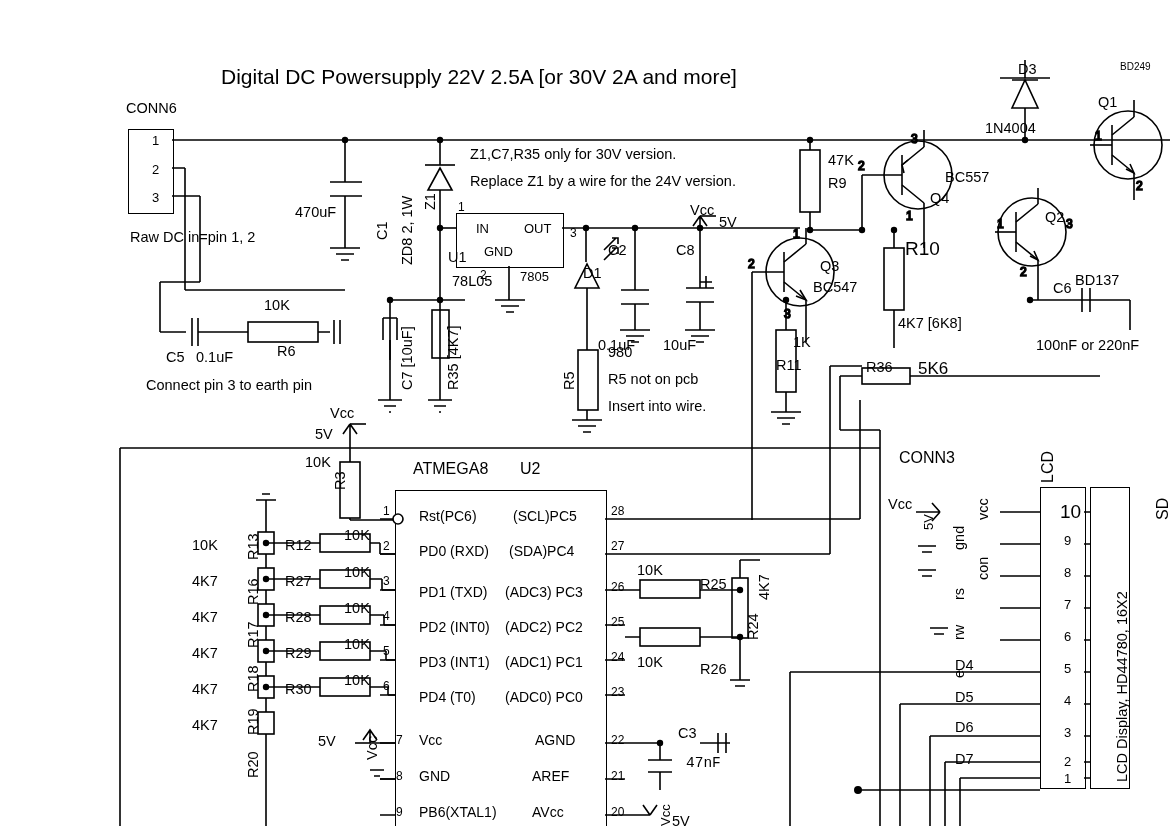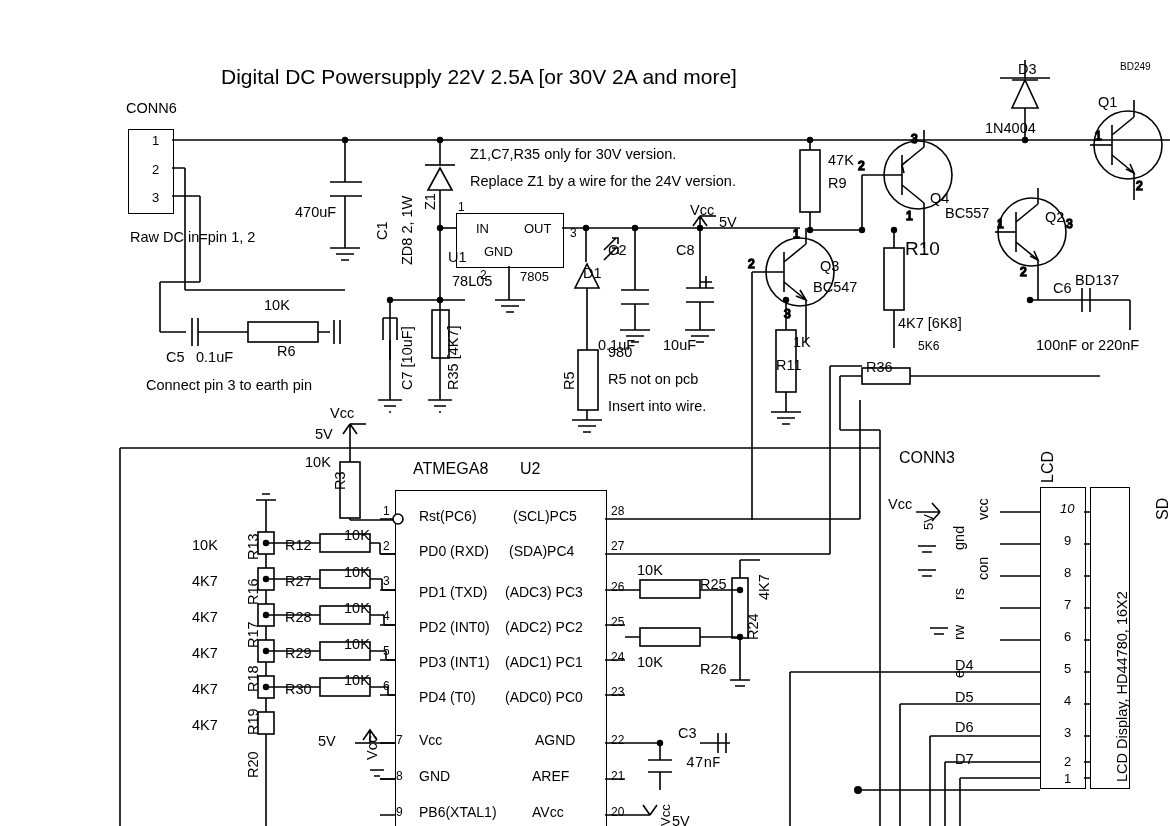--- a/index.html
+++ b/index.html
@@ -66,37 +66,37 @@
   <div class="t" style="left:690px;top:203px;font-size:14.5px;">Vcc</div>
   <div class="t" style="left:719px;top:215px;font-size:14.5px;">5V</div>
 
   <div class="t" style="left:820px;top:259px;font-size:14.5px;">Q3</div>
   <div class="t" style="left:813px;top:280px;font-size:14.5px;">BC547</div>
   <div class="t" style="left:793px;top:335px;font-size:14.5px;">1K</div>
   <div class="t" style="left:776px;top:358px;font-size:14.5px;">R11</div>
 
   <div class="t" style="left:828px;top:153px;font-size:14.5px;">47K</div>
   <div class="t" style="left:828px;top:176px;font-size:14.5px;">R9</div>
-  <div class="t" style="left:945px;top:170px;font-size:14.5px;margin-top:36px;">BC557</div>
+  <div class="t" style="left:945px;top:170px;font-size:14.5px;">BC557</div>
   <div class="t" style="left:930px;top:191px;font-size:14.5px;">Q4</div>
 
   <div class="t" style="left:905px;top:239px;font-size:19px;">R10</div>
   <div class="t" style="left:898px;top:316px;font-size:14.5px;">4K7 [6K8]</div>
 
   <div class="t" style="left:1018px;top:62px;font-size:14.5px;">D3</div>
   <div class="t" style="left:985px;top:121px;font-size:14.5px;">1N4004</div>
   <div class="t" style="left:1120px;top:62px;font-size:10px;">BD249</div>
   <div class="t" style="left:1098px;top:95px;font-size:14.5px;">Q1</div>
   <div class="t" style="left:1045px;top:210px;font-size:14.5px;">Q2</div>
   <div class="t" style="left:1075px;top:273px;font-size:14.5px;">BD137</div>
   <div class="t" style="left:1053px;top:281px;font-size:14.5px;">C6</div>
   <div class="t" style="left:1036px;top:338px;font-size:14.5px;">100nF or 220nF</div>
 
   <div class="t" style="left:866px;top:360px;font-size:14.5px;">R36</div>
-  <div class="t" style="left:918px;top:340px;font-size:12px;">5K6</div>
+  <div class="t" style="left:918px;top:360px;font-size:17px;">5K6</div>
 
   <div class="box" style="left:395px;top:490px;width:210px;height:336px;"></div>
   <div class="t" style="left:413px;top:461px;font-size:16px;">ATMEGA8</div>
   <div class="t" style="left:520px;top:461px;font-size:16px;">U2</div>
 
   <div class="t" style="left:383px;top:505px;font-size:12px;">1</div>
   <div class="t" style="left:419px;top:509px;font-size:14px;">Rst(PC6)</div>
   <div class="t" style="left:383px;top:540px;font-size:12px;">2</div>
   <div class="t" style="left:419px;top:544px;font-size:14px;">PD0 (RXD)</div>
   <div class="t" style="left:383px;top:575px;font-size:12px;">3</div>
@@ -173,21 +173,21 @@
   <div class="t" style="left:678px;top:726px;font-size:14.5px;">C3</div>
   <div class="t" style="left:686px;top:756px;font-size:14.5px;font-family:Liberation Mono, monospace;">47nF</div>
 
   <div class="t" style="left:318px;top:734px;font-size:14.5px;">5V</div>
   <div class="vt" style="left:365px;top:760px;font-size:14.5px;">Vcc</div>
   <div class="t" style="left:672px;top:814px;font-size:14.5px;">5V</div>
   <div class="vt" style="left:659px;top:826px;font-size:13px;">Vcc</div>
 
   <div class="t" style="left:899px;top:450px;font-size:16px;">CONN3</div>
   <div class="box" style="left:1040px;top:487px;width:44px;height:300px;"></div>
-  <div class="t" style="left:1060px;top:502px;font-size:13px;font-style:italic;">10</div>
+  <div class="t" style="left:1060px;top:502px;font-size:19px;">10</div>
   <div class="t" style="left:1064px;top:534px;font-size:13px;">9</div>
   <div class="t" style="left:1064px;top:566px;font-size:13px;">8</div>
   <div class="t" style="left:1064px;top:598px;font-size:13px;">7</div>
   <div class="t" style="left:1064px;top:630px;font-size:13px;">6</div>
   <div class="t" style="left:1064px;top:662px;font-size:13px;">5</div>
   <div class="t" style="left:1064px;top:694px;font-size:13px;">4</div>
   <div class="t" style="left:1064px;top:726px;font-size:13px;">3</div>
   <div class="t" style="left:1064px;top:755px;font-size:13px;">2</div>
   <div class="t" style="left:1064px;top:772px;font-size:13px;">1</div>
 

